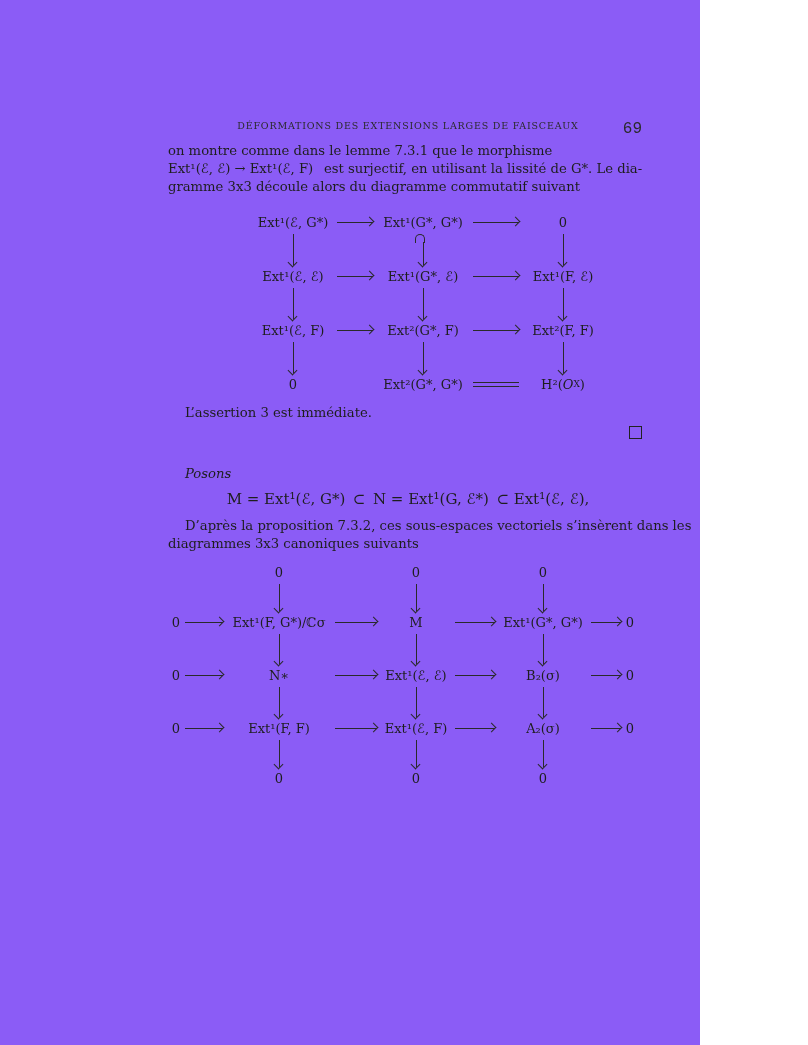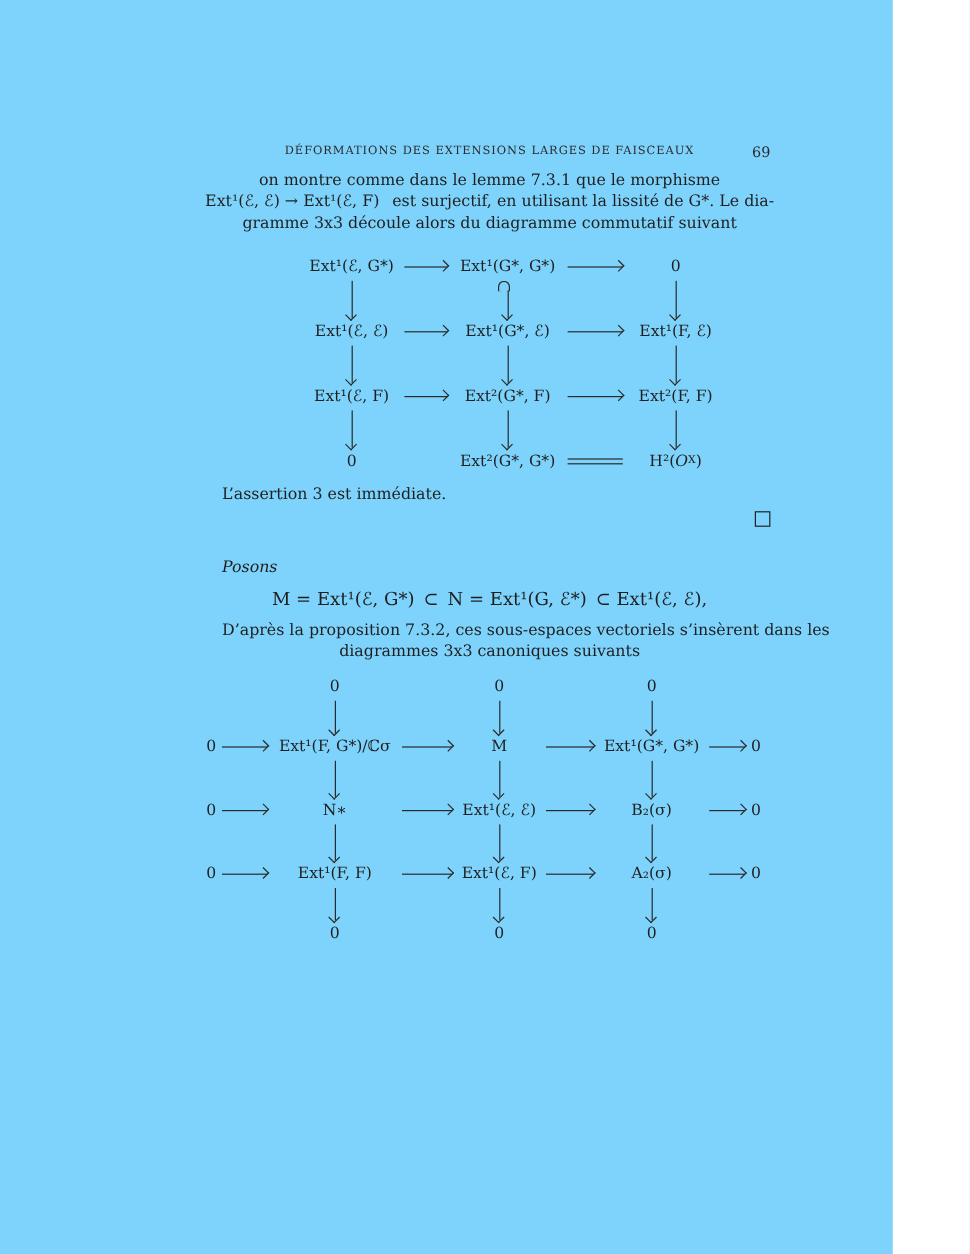--- a/index.html
+++ b/index.html
@@ -1,27 +1,27 @@
 <!DOCTYPE html>
 <html><head>
 <meta charset="utf-8">
 <style>
   html,body{margin:0;padding:0;background:#ffffff;}
-  .page{position:relative;width:700px;height:1045px;background:#7dd3fc;color:#1e1e1e;
-        font-family:"DejaVu Serif","DejaVu Sans",serif;overflow:hidden;padding-left:44px;}
+  .page{position:relative;width:700px;height:1045px;background:#8b5cf6;color:#1e1e1e;
+        font-family:"DejaVu Serif","DejaVu Sans",serif;overflow:hidden;}
   .content{position:absolute;left:168px;top:0;width:480px;}
 
   .rhead{margin-top:120px;position:relative;font-size:9.5px;letter-spacing:.8px;
          text-align:center;color:#2a2a2a;white-space:nowrap;}
-  .rhead .pn{position:absolute;right:6px;top:0;letter-spacing:0;font-size:12px;}
+  .rhead .pn{position:absolute;right:6px;top:0;letter-spacing:0;font-size:16px;font-family:Liberation Mono, monospace;}
 
   .para{font-size:13.2px;line-height:18px;color:#1e1e1e;}
   .p1{margin:11px 0 0 0;}
   .p2{margin:7px 0 0 0;}
-  .line{white-space:nowrap;text-align:center;}
+  .line{white-space:nowrap;}
   .indent{text-indent:17px;}
 
   
   .diagram{color:#1e1e1e;}
   .d1{display:grid;grid-template-columns:82px 42px 94px 52px 82px;
       grid-template-rows:20px 34px 20px 34px 20px 34px 20px;
       margin:16px 0 0 84px;font-size:13px;}
   .d2{display:grid;grid-template-columns:12px 44px 106px 48px 72px 46px 90px 36px 12px;
       grid-template-rows:20px 30px 20px 33px 20px 33px 20px 30px 20px;
       margin:9px 0 0 2px;font-size:13px;}

